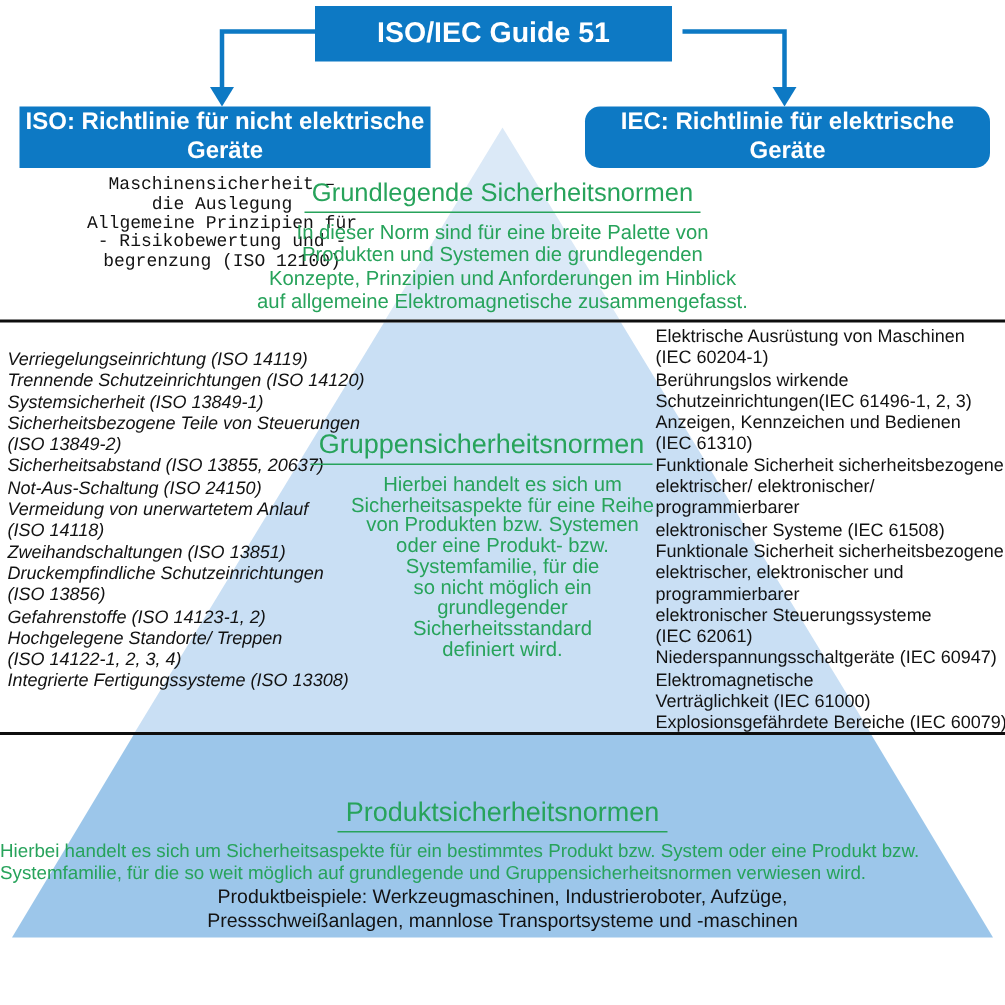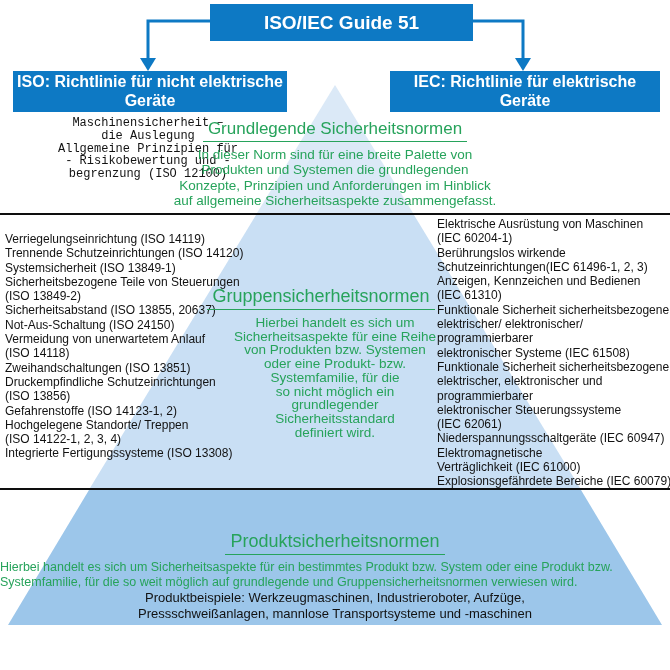--- a/index.html
+++ b/index.html
@@ -12,37 +12,37 @@
   .pyr-top{fill:var(--pyramid-top);}
   .pyr-mid{fill:var(--pyramid-mid);}
   .pyr-bot{fill:var(--pyramid-bottom);}
   .connector{fill:none;stroke:var(--box-blue);stroke-width:3;}
   .arrowhead{fill:var(--box-blue);}
   .abs{position:absolute;z-index:2;}
   .bluebox{
     background:var(--box-blue);color:#ffffff;font-weight:bold;
     display:flex;align-items:center;justify-content:center;text-align:center;
   }
-  #top-box{left:210px;top:4px;width:263px;height:37px;font-size:19px;}
+  #top-box{left:210px;top:4px;width:238px;height:37px;font-size:19px;}
   #iso-box{left:13px;top:71px;width:274px;height:41px;font-size:16px;line-height:1.18;}
-  #iec-box{left:390px;top:71px;width:270px;height:41px;font-size:16px;line-height:1.18;}
+  #iec-box{left:390px;top:71px;width:270px;height:41px;font-size:16px;line-height:1.18;border-radius:10px;}
   .sep{left:0;width:670px;height:2px;background:var(--separator);z-index:1;position:absolute;}
   #sep1{top:213px;}
   #sep2{top:488px;}
   #machine-note{left:2px;top:117px;width:292px;text-align:center;
     font-size:12px;line-height:1.07;color:var(--text-dark);font-family:Liberation Mono, monospace;}
   .green{color:var(--green);}
   .sec-head-wrap{text-align:center;}
   .sec-heading{display:inline-block;border-bottom:1.5px solid var(--green);
     padding:0 5px 2px;color:var(--green);white-space:nowrap;}
   #basic-head{left:135px;top:119px;width:400px;font-size:17px;}
   #basic-body{left:120px;top:147px;width:430px;text-align:center;
     font-size:13.5px;line-height:1.14;white-space:nowrap;}
   #iso-list{left:5px;top:232px;width:250px;font-size:12px;line-height:14.3px;
-    color:var(--text-dark);white-space:nowrap;}
+    color:var(--text-dark);white-space:nowrap;font-style:italic;}
   #group-head{left:196px;top:286px;width:250px;font-size:18px;}
   #group-body{left:210px;top:316px;width:250px;text-align:center;
     font-size:13.5px;line-height:13.7px;white-space:nowrap;}
   #iec-list{left:437px;top:217px;width:240px;font-size:12px;line-height:14.3px;
     color:var(--text-dark);white-space:nowrap;}
   #product-head{left:0;top:531px;width:670px;font-size:18px;}
   #product-body{left:0;top:560px;width:564px;text-align:center;
     font-size:12.5px;line-height:1.18;white-space:nowrap;}
   #examples{left:0;top:590px;width:670px;text-align:center;color:var(--text-dark);
     font-size:13px;line-height:1.25;white-space:nowrap;}
@@ -85,21 +85,21 @@
       <div>begrenzung (ISO 12100)</div>
     </div>
 
   <div id="basic-head" class="abs sec-head-wrap">
     <span class="sec-heading">Grundlegende Sicherheitsnormen</span>
   </div>
   <div id="basic-body" class="abs green">
       <div>In dieser Norm sind für eine breite Palette von</div>
       <div>Produkten und Systemen die grundlegenden</div>
       <div>Konzepte, Prinzipien und Anforderungen im Hinblick</div>
-      <div>auf allgemeine Sicherheitsaspekte zusammengefasst.</div>
+      <div>auf allgemeine Elektromagnetische zusammengefasst.</div>
     </div>
 
   <div id="iso-list" class="abs">
       <div>Verriegelungseinrichtung (ISO 14119)</div>
       <div>Trennende Schutzeinrichtungen (ISO 14120)</div>
       <div>Systemsicherheit (ISO 13849-1)</div>
       <div>Sicherheitsbezogene Teile von Steuerungen</div>
       <div>(ISO 13849-2)</div>
       <div>Sicherheitsabstand (ISO 13855, 20637)</div>
       <div>Not-Aus-Schaltung (ISO 24150)</div>

